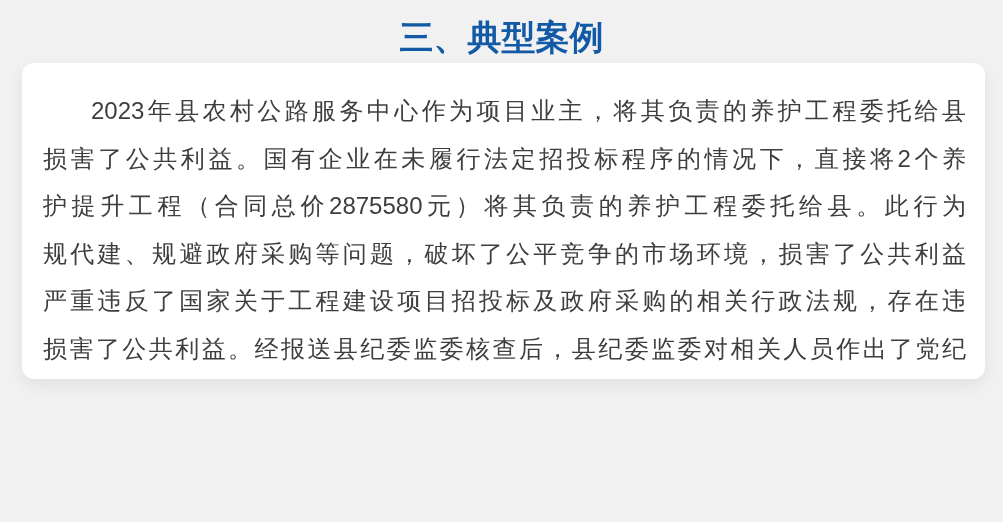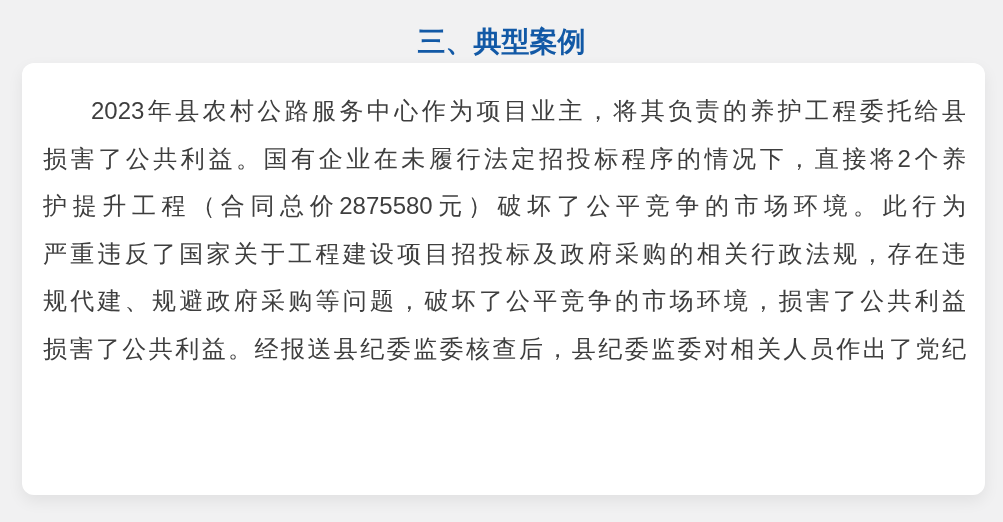--- a/index.html
+++ b/index.html
@@ -8,34 +8,34 @@
     }
     body {
       width: 1003px;
       height: 522px;
       background: #f1f1f2;
       font-family: "Liberation Sans", "DejaVu Sans", sans-serif;
       position: relative;
       overflow: hidden;
     }
     .page-title {
-      margin: 8px;
+      margin: 0;
       padding-top: 15px;
       height: 46px;
       text-align: center;
-      font-size: 28px;
+      font-size: 34px;
       font-weight: bold;
       color: #1259a6;
     }
     .case-card {
       position: absolute;
       left: 22px;
       top: 63px;
       width: 963px;
-      height: 432px;
+      height: 316px;
       box-sizing: border-box;
       background: #ffffff;
       border-radius: 12px;
       box-shadow: 0 6px 16px rgba(0, 0, 0, 0.07);
       padding: 24px 19px 0 21px;
     }
     .case-line {
       margin: 0;
       font-size: 24px;
       line-height: 47.5px;
@@ -52,17 +52,17 @@
     }
   </style>
 </head>
 <body>
 
 <h1 class="page-title">三、典型案例</h1>
 
 <section class="case-card">
   <p class="case-line indent">2023年县农村公路服务中心作为项目业主，将其负责的养护工程委托给县</p>
   <p class="case-line">损害了公共利益。国有企业在未履行法定招投标程序的情况下，直接将2个养</p>
-  <p class="case-line">护提升工程（合同总价2875580元）破坏了公平竞争的市场环境。此行为</p>
+  <p class="case-line">护提升工程（合同总价2875580元）将其负责的养护工程委托给县。此行为</p>
+  <p class="case-line">规代建、规避政府采购等问题，破坏了公平竞争的市场环境，损害了公共利益</p>
   <p class="case-line">严重违反了国家关于工程建设项目招投标及政府采购的相关行政法规，存在违</p>
-  <p class="case-line">规代建、规避政府采购等问题，破坏了公平竞争的市场环境，损害了公共利益</p>
   <p class="case-line">损害了公共利益。经报送县纪委监委核查后，县纪委监委对相关人员作出了党纪</p>
 </section>
 
 </body></html>

